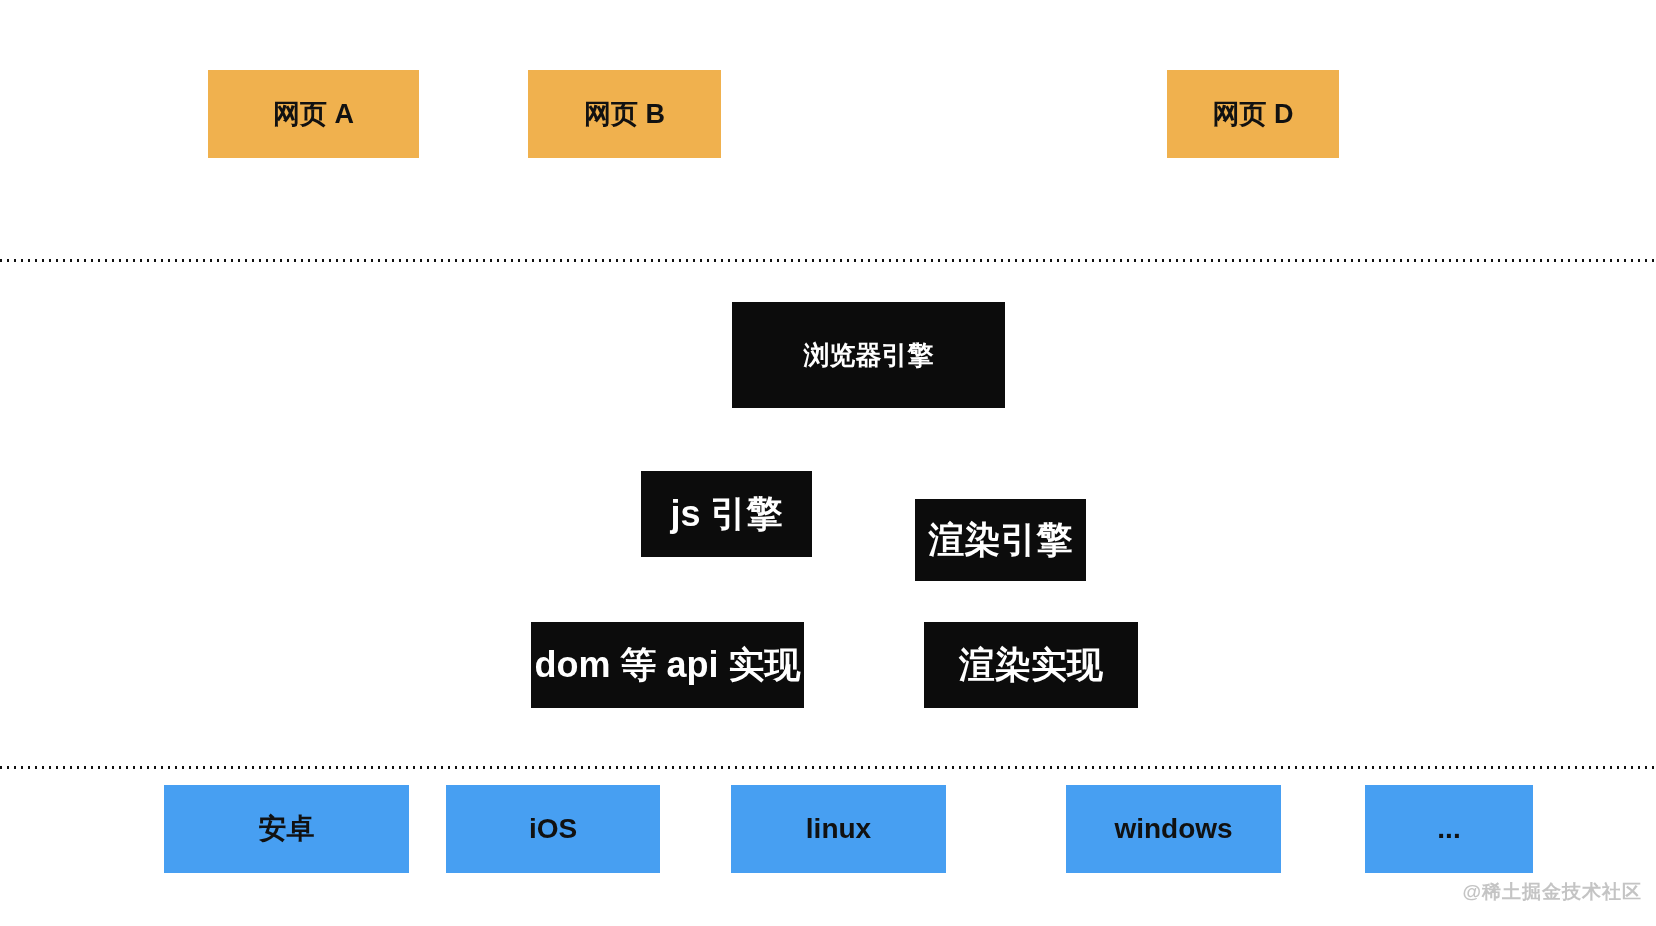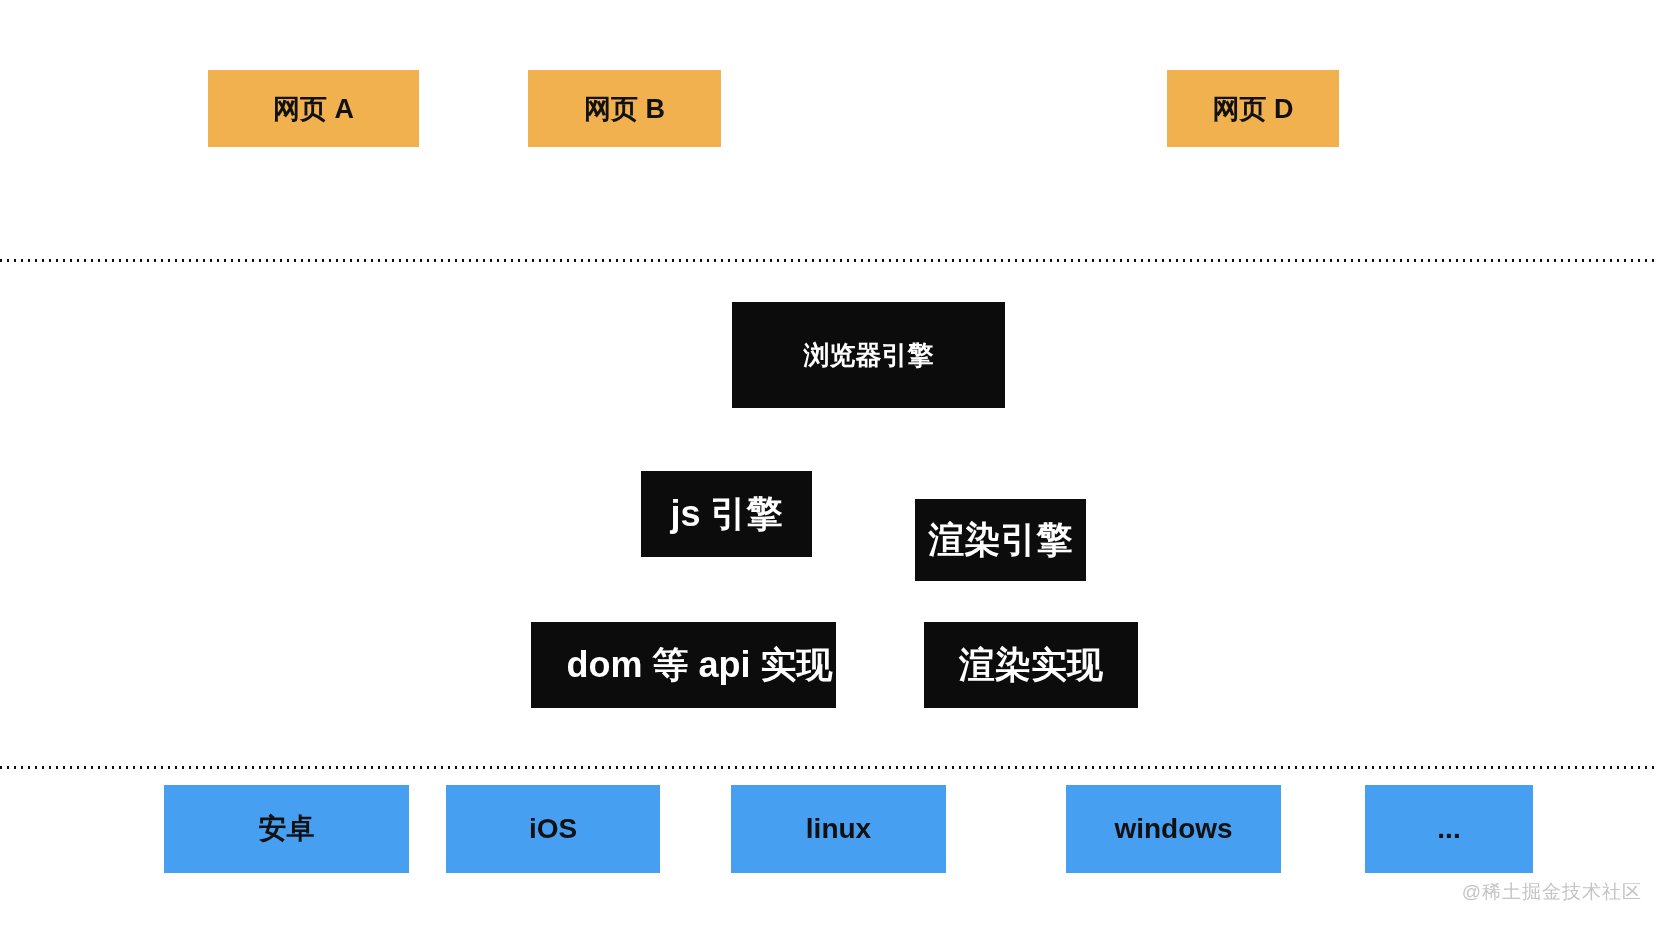--- a/index.html
+++ b/index.html
@@ -23,21 +23,21 @@
     align-items: center;
     justify-content: center;
     font-weight: bold;
     text-align: center;
     white-space: nowrap;
   }
   .page-box {
     background: var(--page-box, #f0b14e);
     color: var(--dark-text, #111111);
     top: 70px;
-    height: 77px;
+    height: 88px;
     font-size: 27px;
   }
   #pageA { left: 208px; width: 211px; }
   #pageB { left: 528px; width: 193px; }
   #pageC { left: 837px; width: 187px; }
   #pageD { left: 1167px; width: 172px; }
 
   .dotted-line {
     position: absolute;
     left: 0;
@@ -53,42 +53,42 @@
   #divider2 { top: 766px; }
 
   .engine-box {
     background: var(--engine-box, #0c0c0c);
     color: var(--light-text, #ffffff);
     font-size: 36px;
   }
   #browserEngine { left: 732px; top: 302px; width: 273px; height: 106px; font-size: 26px; }
   #jsEngine      { left: 641px; top: 471px; width: 171px; height: 86px; }
   #renderEngine  { left: 915px; top: 499px; width: 171px; height: 82px; }
-  #domImpl       { left: 531px; top: 622px; width: 273px; height: 86px; padding-left: 32px; }
+  #domImpl       { left: 531px; top: 622px; width: 273px; height: 86px; }
   #renderImpl    { left: 924px; top: 622px; width: 214px; height: 86px; }
 
   .platform-box {
     background: var(--platform-box, #479ff2);
     color: var(--dark-text, #111111);
     top: 785px;
     height: 88px;
     font-size: 28px;
   }
   #platAndroid { left: 164px; width: 245px; }
   #platIos     { left: 446px; width: 214px; }
   #platLinux   { left: 731px; width: 215px; }
   #platWindows { left: 1066px; width: 215px; }
   #platMore    { left: 1365px; width: 168px; }
 
   .watermark {
     position: absolute;
     right: 14px;
     top: 879px;
     font-size: 19px;
-    font-weight: normal;
+    font-weight: bold;
     color: var(--watermark-text, #c4c4c4);
     letter-spacing: 1px;
   }
 </style>
 </head>
 <body>
 
 <div class="canvas">
 
   <div class="box page-box" id="pageA">网页 A</div>

